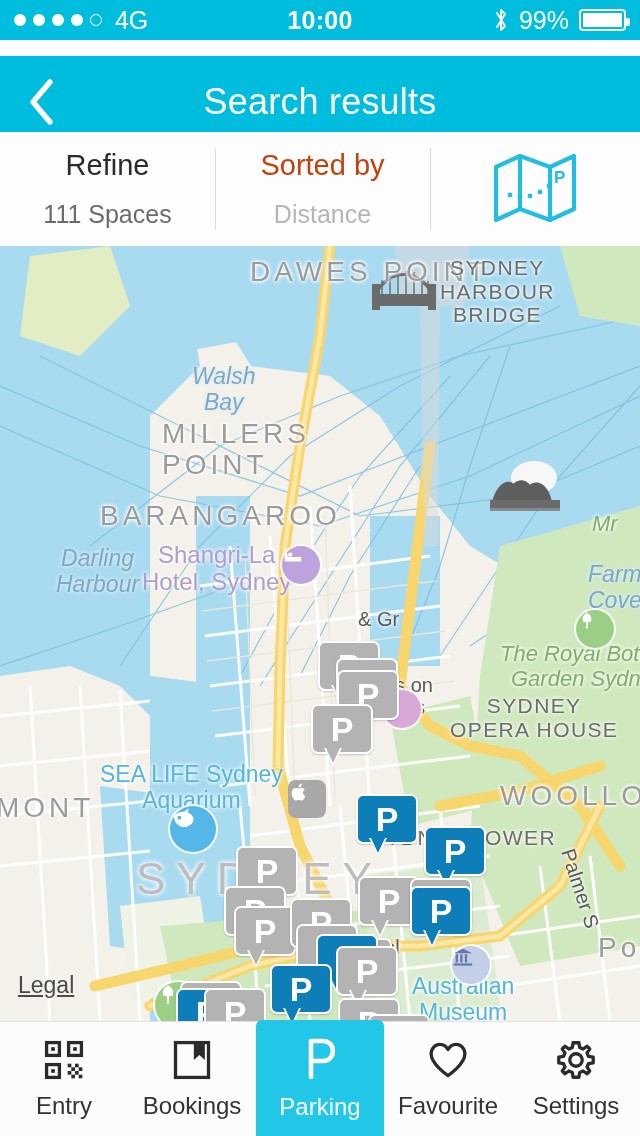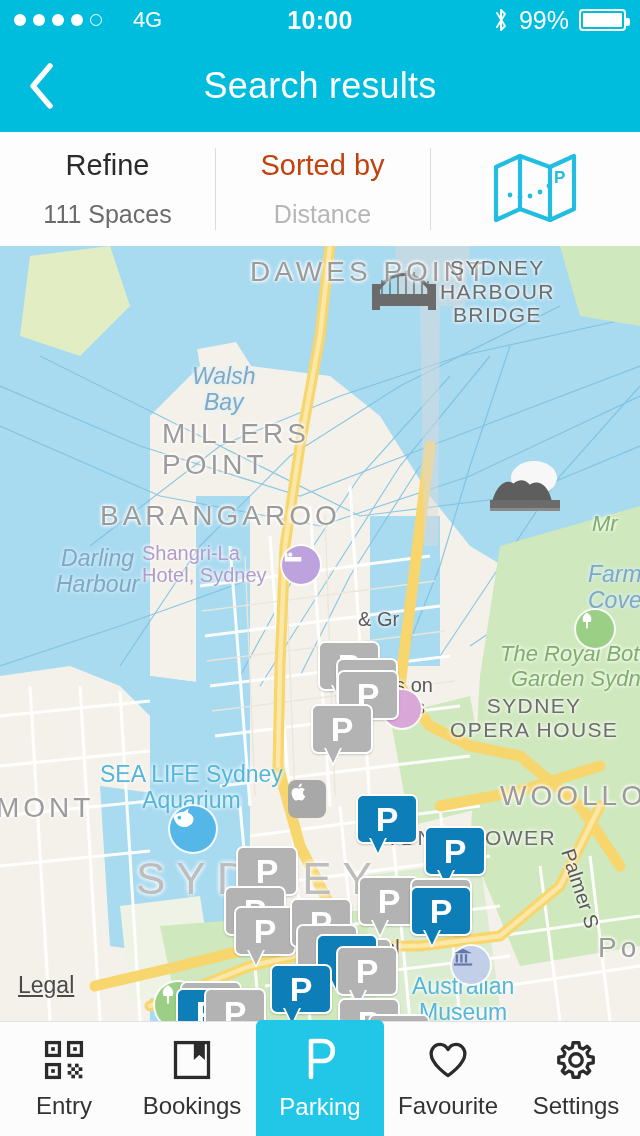--- a/index.html
+++ b/index.html
@@ -12,37 +12,37 @@
 
   
   .statusbar {
     position: absolute; top: 0; left: 0; width: 640px; height: 40px;
     background: #00bdde; color: #fff;
     display: flex; align-items: center; padding: 0 14px;
   }
   .sb-left { display: flex; align-items: center; gap: 7px; flex: 1; }
   .dot { width: 12px; height: 12px; border-radius: 50%; background: #fff; }
   .dot.hollow { background: transparent; border: 1.8px solid #fff; }
-  .sb-net { font-size: 22px; margin-left: 24px; letter-spacing: -.2px; }
+  .sb-net { font-size: 25px; margin-left: 6px; letter-spacing: -.2px; }
   .sb-center { font-size: 25px; font-weight: bold; letter-spacing: .3px; }
   .sb-right { flex: 1; display: flex; align-items: center; justify-content: flex-end; gap: 10px; }
   .sb-pct { font-size: 25px; }
   .batt {
     width: 47px; height: 22px; border: 2px solid #fff; border-radius: 4px;
     position: relative; padding: 2px;
   }
   .batt::after {
     content: ""; position: absolute; right: -6px; top: 7px;
     width: 4px; height: 8px; background: #fff; border-radius: 0 2px 2px 0;
   }
   .batt i { display: block; height: 100%; background: #fff; border-radius: 1px; }
 
   
   .navbar {
-    position: absolute; top: 40px; left: 0; width: 640px; height: 92px;
+    position: absolute; top: 56px; left: 0; width: 640px; height: 92px;
     background: #00bdde; display: flex; align-items: center;
   }
   .nav-back {
     position: absolute; left: 18px; top: 50%; transform: translateY(-50%);
     width: 46px; height: 52px; display: flex; align-items: center; justify-content: center;
     cursor: pointer;
   }
   .nav-title {
     width: 100%; text-align: center; color: #fff;
     font-size: 36px; letter-spacing: .2px;
@@ -90,21 +90,21 @@
   }
   .mlabel.water {
     color: #7fa8c4; font-size: 23px; font-style: italic; text-align: center;
     text-shadow: 0 0 4px #d9eef8, 0 0 4px #d9eef8;
   }
   .mlabel.park {
     color: #7fae6a; font-size: 22px; font-style: italic; text-align: center;
     text-shadow: 0 0 4px #fff, 0 0 4px #fff;
   }
   .mlabel.biz {
-    color: #b09cc9; font-size: 20px; text-align: left;
+    color: #b09cc9; font-size: 24px; text-align: center;
     text-shadow: 0 0 4px #fff, 0 0 4px #fff;
   }
   .mlabel.attr {
     color: #54b6d9; font-size: 23px; text-align: center;
     text-shadow: 0 0 4px #fff, 0 0 4px #fff;
   }
   .mlabel.street {
     color: #5a5a5a; font-size: 20px;
     text-shadow: 0 0 4px #fff, 0 0 4px #fff;
   }

